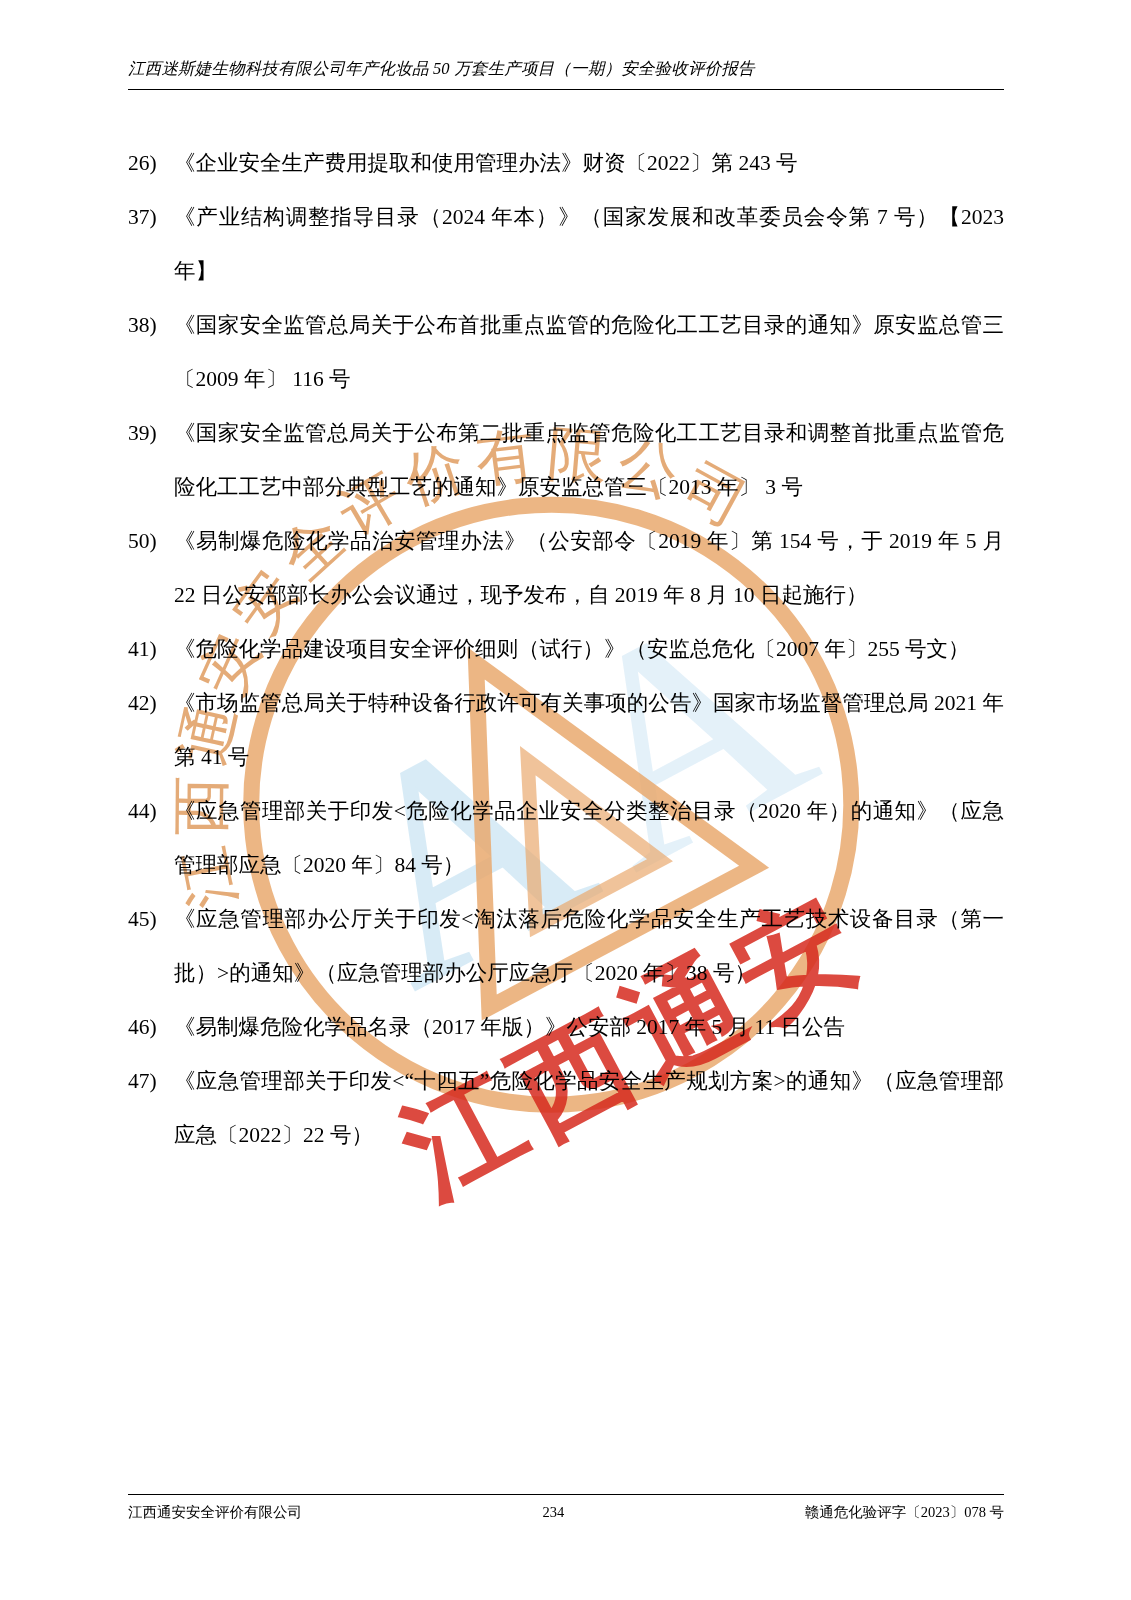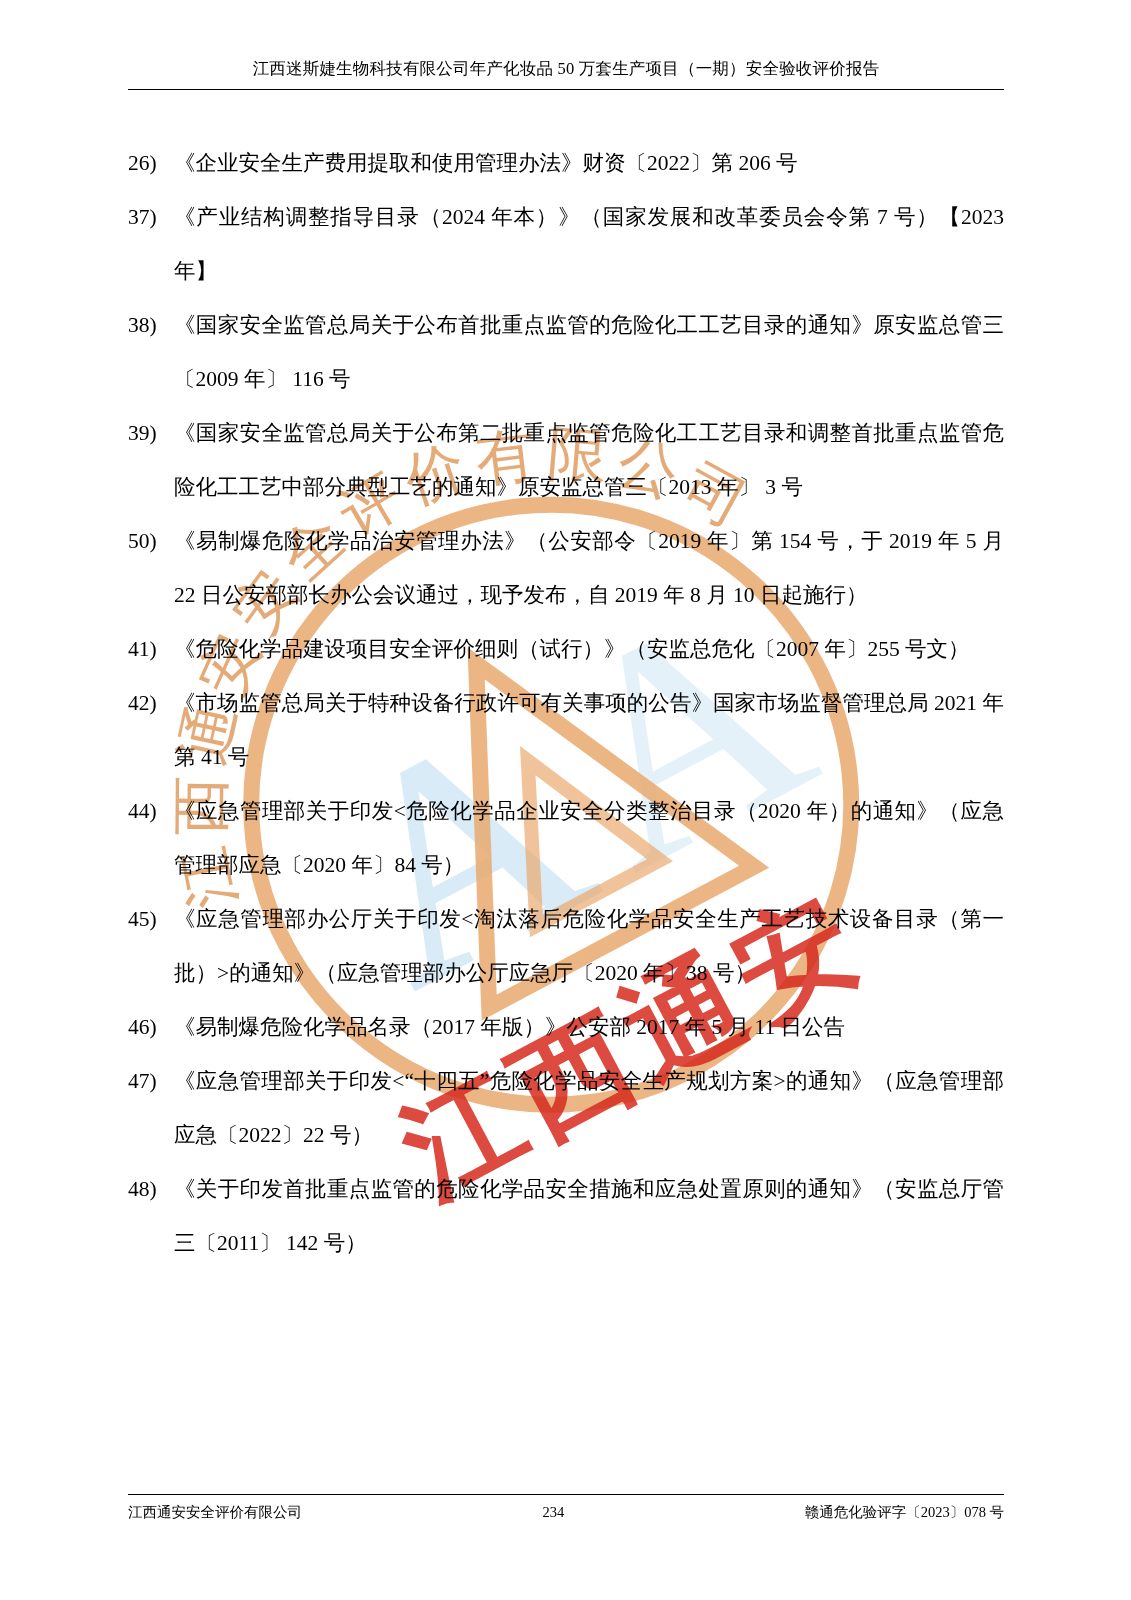--- a/index.html
+++ b/index.html
@@ -33,23 +33,24 @@
   .header {
     position: absolute;
     left: 128px;
     top: 58px;
     width: 876px;
     z-index: 2;
   }
   .header-title {
     font-size: 16.5px;
     letter-spacing: 0.2px;
-    text-align: center;
+    text-align: left;
     white-space: nowrap;
     color: #000;
+    font-style: italic;
   }
   .header-rule {
     margin-top: 9px;
     border-bottom: 1.6px solid #000;
   }
 
   
   .content {
     position: absolute;
     left: 128px;
@@ -130,21 +131,21 @@
 
   <div class="header">
     <div class="header-title">江西迷斯婕生物科技有限公司年产化妆品 50 万套生产项目（一期）安全验收评价报告</div>
     <div class="header-rule"></div>
   </div>
 
   <div class="content">
 
     <div class="item">
       <div class="item-num">26)</div>
-      <div class="item-text">《企业安全生产费用提取和使用管理办法》财资〔2022〕第 206 号</div>
+      <div class="item-text">《企业安全生产费用提取和使用管理办法》财资〔2022〕第 243 号</div>
     </div>
 
     <div class="item">
       <div class="item-num">37)</div>
       <div class="item-text">《产业结构调整指导目录（2024 年本）》（国家发展和改革委员会令第 7 号）【2023 年】</div>
     </div>
 
     <div class="item">
       <div class="item-num">38)</div>
       <div class="item-text">《国家安全监管总局关于公布首批重点监管的危险化工工艺目录的通知》原安监总管三〔2009 年〕 116 号</div>
@@ -184,24 +185,20 @@
     <div class="item">
       <div class="item-num">46)</div>
       <div class="item-text">《易制爆危险化学品名录（2017 年版）》公安部 2017 年 5 月 11 日公告</div>
     </div>
 
     <div class="item">
       <div class="item-num">47)</div>
       <div class="item-text">《应急管理部关于印发&lt;“十四五”危险化学品安全生产规划方案&gt;的通知》（应急管理部 应急〔2022〕22 号）</div>
     </div>
 
-    <div class="item">
-      <div class="item-num">48)</div>
-      <div class="item-text">《关于印发首批重点监管的危险化学品安全措施和应急处置原则的通知》（安监总厅管三〔2011〕 142 号）</div>
-    </div>
 
   </div>
 
   <div class="footer">
     <div class="footer-rule"></div>
     <div class="footer-row">
       <div class="footer-left">江西通安安全评价有限公司</div>
       <div class="footer-center">234</div>
       <div class="footer-right">赣通危化验评字〔2023〕078 号</div>
     </div>

